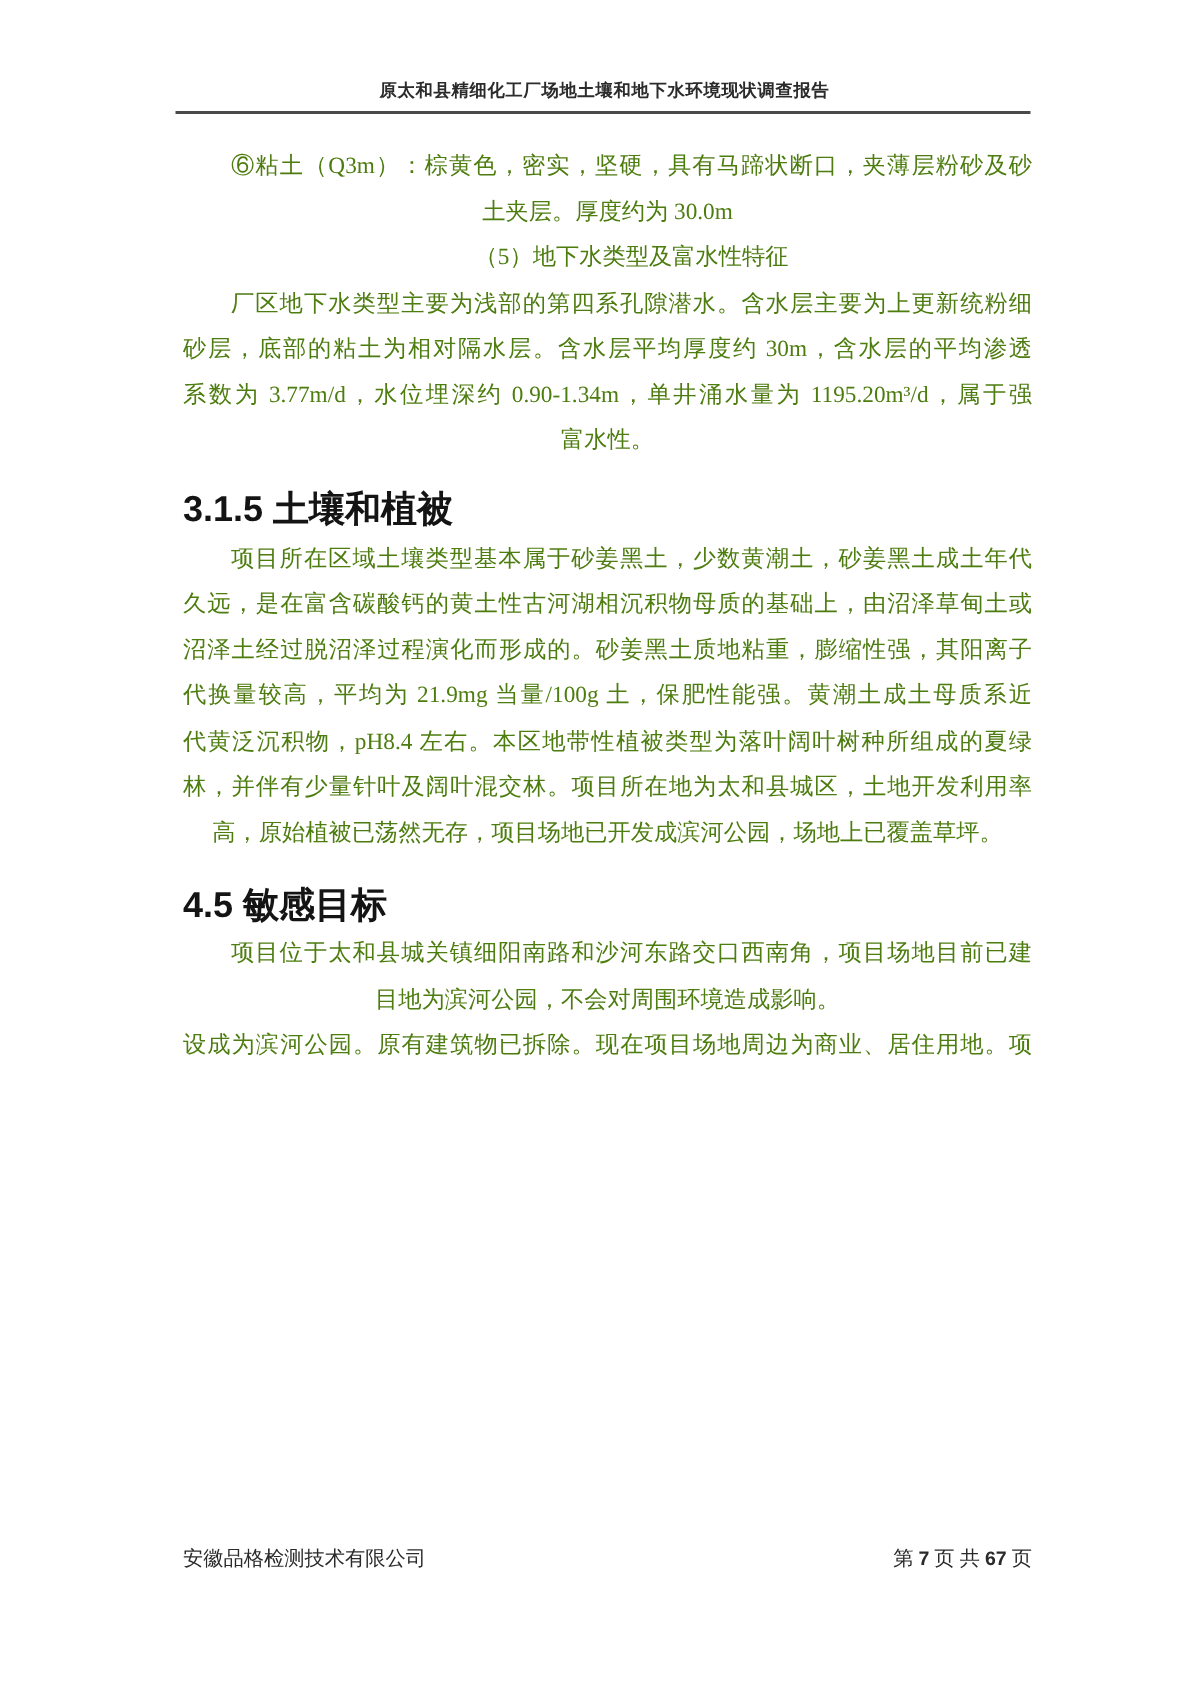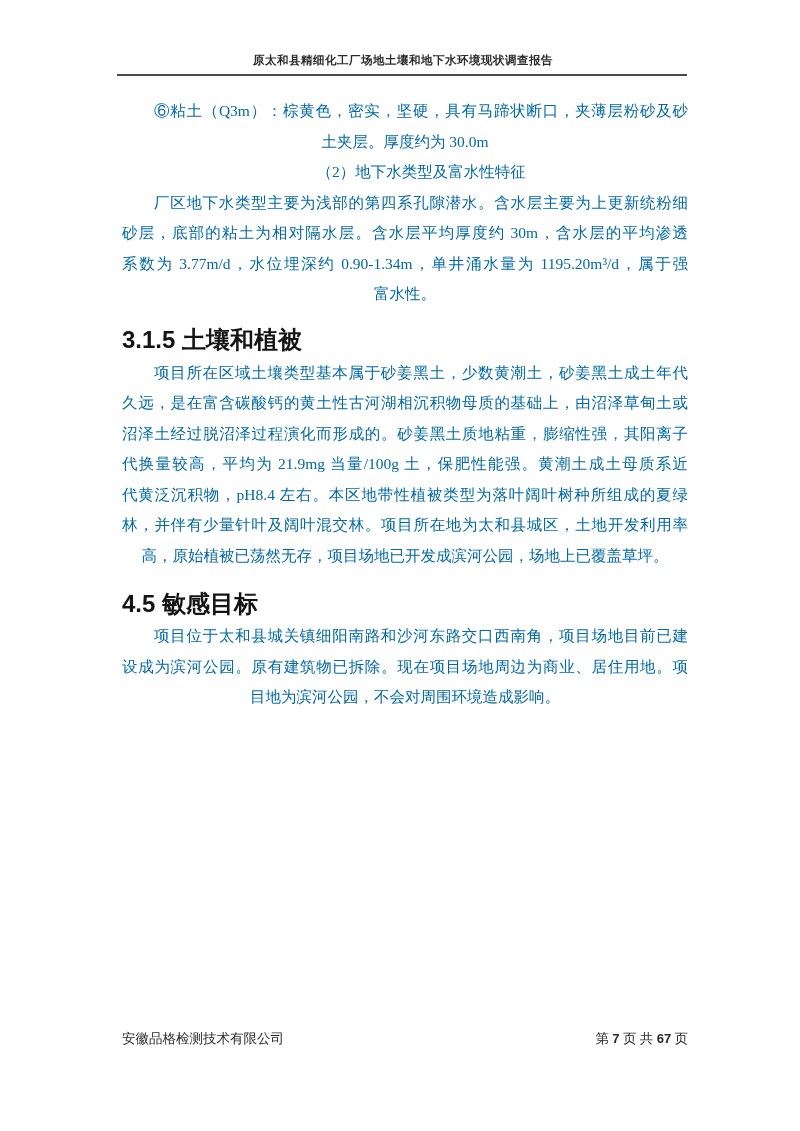--- a/index.html
+++ b/index.html
@@ -44,21 +44,21 @@
     top: 96px;
     left: 122px;
     width: 566px;
   }
   .line {
     font-size: 15.5px;
     line-height: 30.5px;
     text-align: justify;
     text-align-last: justify;
     white-space: normal;
-    color: #0369a1;
+    color: #4d7c0f;
   }
   .line.last {
     text-align: center;
     text-align-last: auto;
   }
   .line.ind {
     text-indent: 32px;
   }
   .sec-heading {
     font-family: "Liberation Sans", "DejaVu Sans", sans-serif;
@@ -95,42 +95,42 @@
 <div class="page">
 
   <div class="header-title">原太和县精细化工厂场地土壤和地下水环境现状调查报告</div>
   <div class="header-rule"></div>
 
   <div class="body-area">
 
     <div class="line ind">⑥粘土（Q3m）：棕黄色，密实，坚硬，具有马蹄状断口，夹薄层粉砂及砂</div>
     <div class="line last">土夹层。厚度约为 30.0m</div>
 
-    <div class="line ind last">（2）地下水类型及富水性特征</div>
+    <div class="line ind last">（5）地下水类型及富水性特征</div>
 
     <div class="line ind">厂区地下水类型主要为浅部的第四系孔隙潜水。含水层主要为上更新统粉细</div>
     <div class="line">砂层，底部的粘土为相对隔水层。含水层平均厚度约 30m，含水层的平均渗透</div>
     <div class="line">系数为 3.77m/d，水位埋深约 0.90-1.34m，单井涌水量为 1195.20m³/d，属于强</div>
     <div class="line last">富水性。</div>
 
     <div class="sec-heading h315">3.1.5 土壤和植被</div>
 
     <div class="line ind">项目所在区域土壤类型基本属于砂姜黑土，少数黄潮土，砂姜黑土成土年代</div>
     <div class="line">久远，是在富含碳酸钙的黄土性古河湖相沉积物母质的基础上，由沼泽草甸土或</div>
     <div class="line">沼泽土经过脱沼泽过程演化而形成的。砂姜黑土质地粘重，膨缩性强，其阳离子</div>
     <div class="line">代换量较高，平均为 21.9mg 当量/100g 土，保肥性能强。黄潮土成土母质系近</div>
     <div class="line">代黄泛沉积物，pH8.4 左右。本区地带性植被类型为落叶阔叶树种所组成的夏绿</div>
     <div class="line">林，并伴有少量针叶及阔叶混交林。项目所在地为太和县城区，土地开发利用率</div>
     <div class="line last">高，原始植被已荡然无存，项目场地已开发成滨河公园，场地上已覆盖草坪。</div>
 
     <div class="sec-heading h32">4.5 敏感目标</div>
 
     <div class="line ind">项目位于太和县城关镇细阳南路和沙河东路交口西南角，项目场地目前已建</div>
+    <div class="line last">目地为滨河公园，不会对周围环境造成影响。</div>
     <div class="line">设成为滨河公园。原有建筑物已拆除。现在项目场地周边为商业、居住用地。项</div>
-    <div class="line last">目地为滨河公园，不会对周围环境造成影响。</div>
 
   </div>
 
   <div class="footer">
     <span>安徽品格检测技术有限公司</span>
     <span class="pageno"><span>第 </span><b>7</b><span> 页 共 </span><b>67</b><span> 页</span></span>
   </div>
 
 </div>
 

